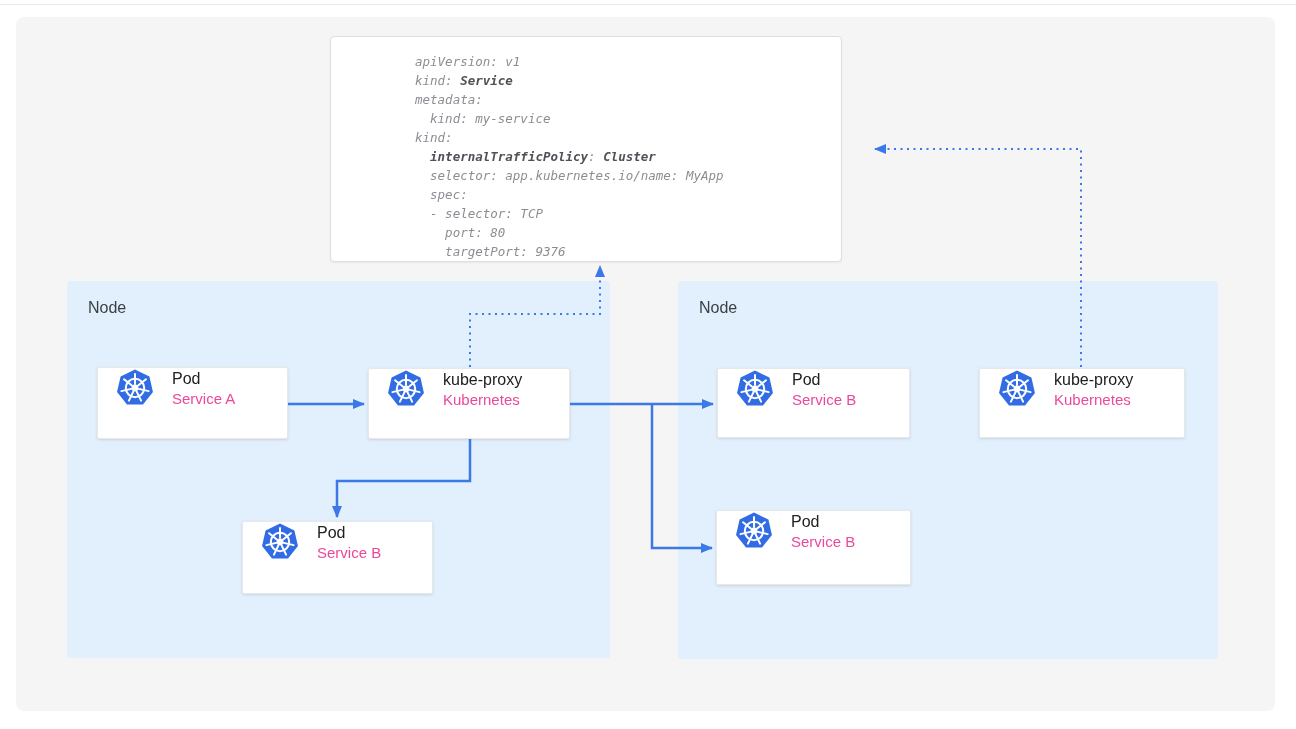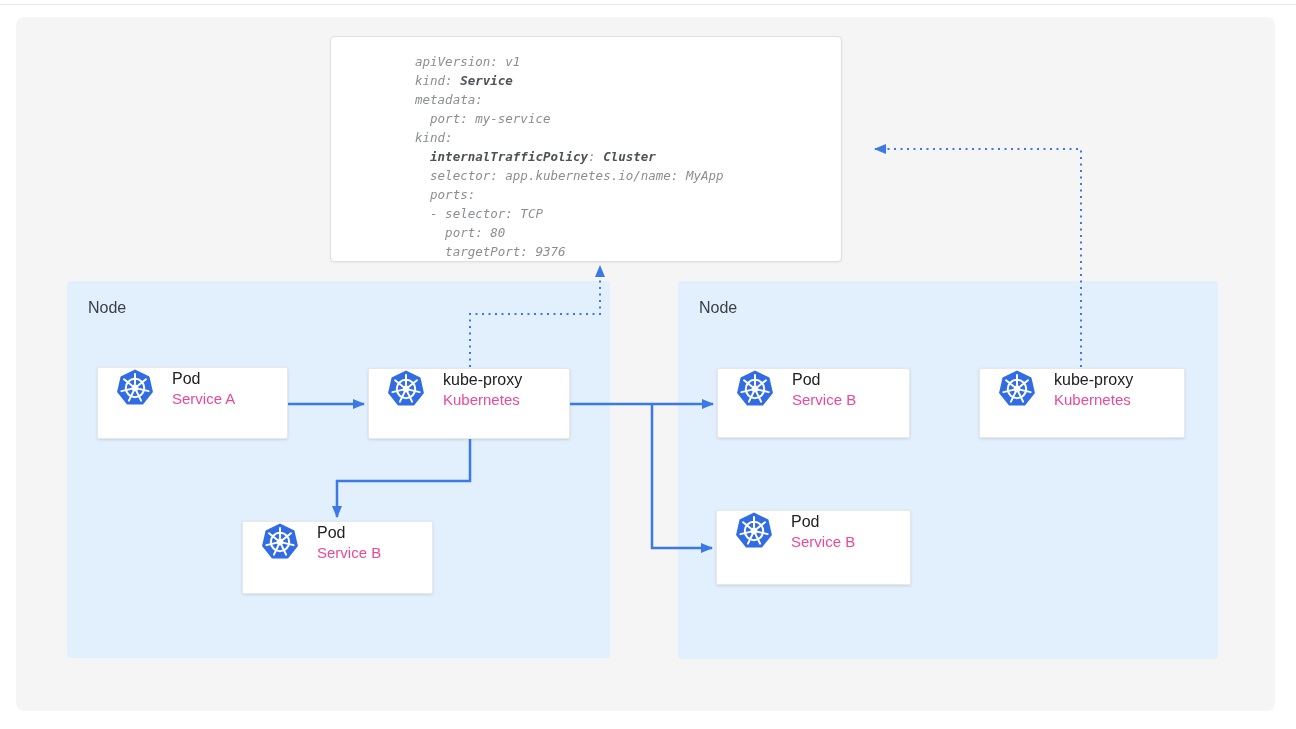--- a/index.html
+++ b/index.html
@@ -92,25 +92,25 @@
 </svg>
 
 <div class="top-hairline"></div>
 
 <div class="canvas-panel">
 
   <div class="yaml-box" style="left:314px; top:19px;">
     <div class="code-line"><span>apiVersion: v1</span></div>
     <div class="code-line"><span>kind: </span><b>Service</b></div>
     <div class="code-line"><span>metadata:</span></div>
-    <div class="code-line"><span>  port: my-service</span></div>
+    <div class="code-line"><span>  kind: my-service</span></div>
     <div class="code-line"><span>kind:</span></div>
     <div class="code-line"><span>  </span><b>internalTrafficPolicy</b><span>: </span><b>Cluster</b></div>
     <div class="code-line"><span>  selector: app.kubernetes.io/name: MyApp</span></div>
-    <div class="code-line"><span>  ports:</span></div>
+    <div class="code-line"><span>  spec:</span></div>
     <div class="code-line"><span>  - selector: TCP</span></div>
     <div class="code-line"><span>    port: 80</span></div>
     <div class="code-line"><span>    targetPort: 9376</span></div>
   </div>
 
   <div class="node-box left" style="left:51px; top:264px;">
     <div class="node-label">Node</div>
   </div>
 
   <div class="node-box right" style="left:662px; top:264px;">

